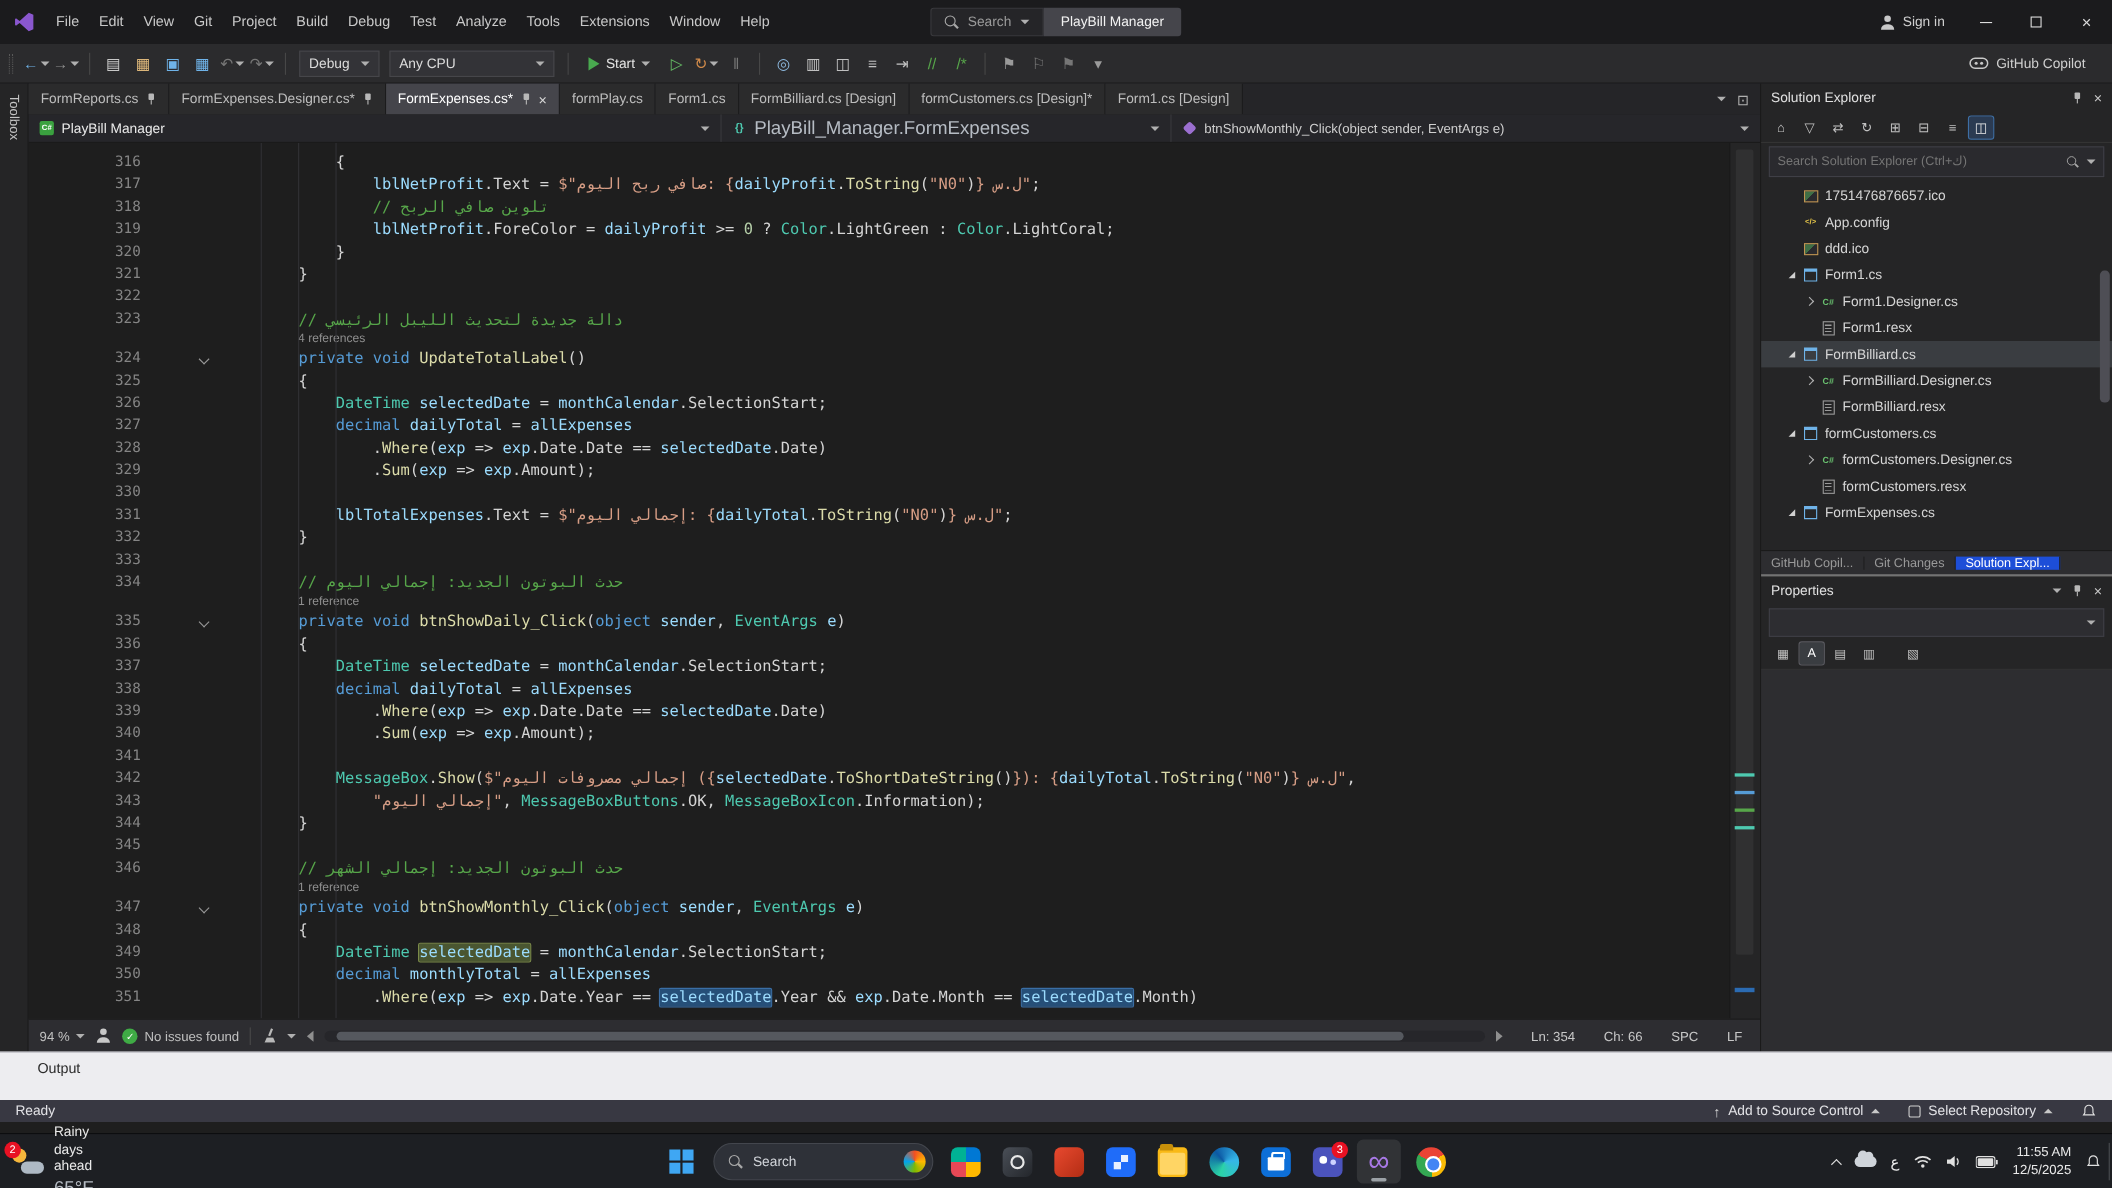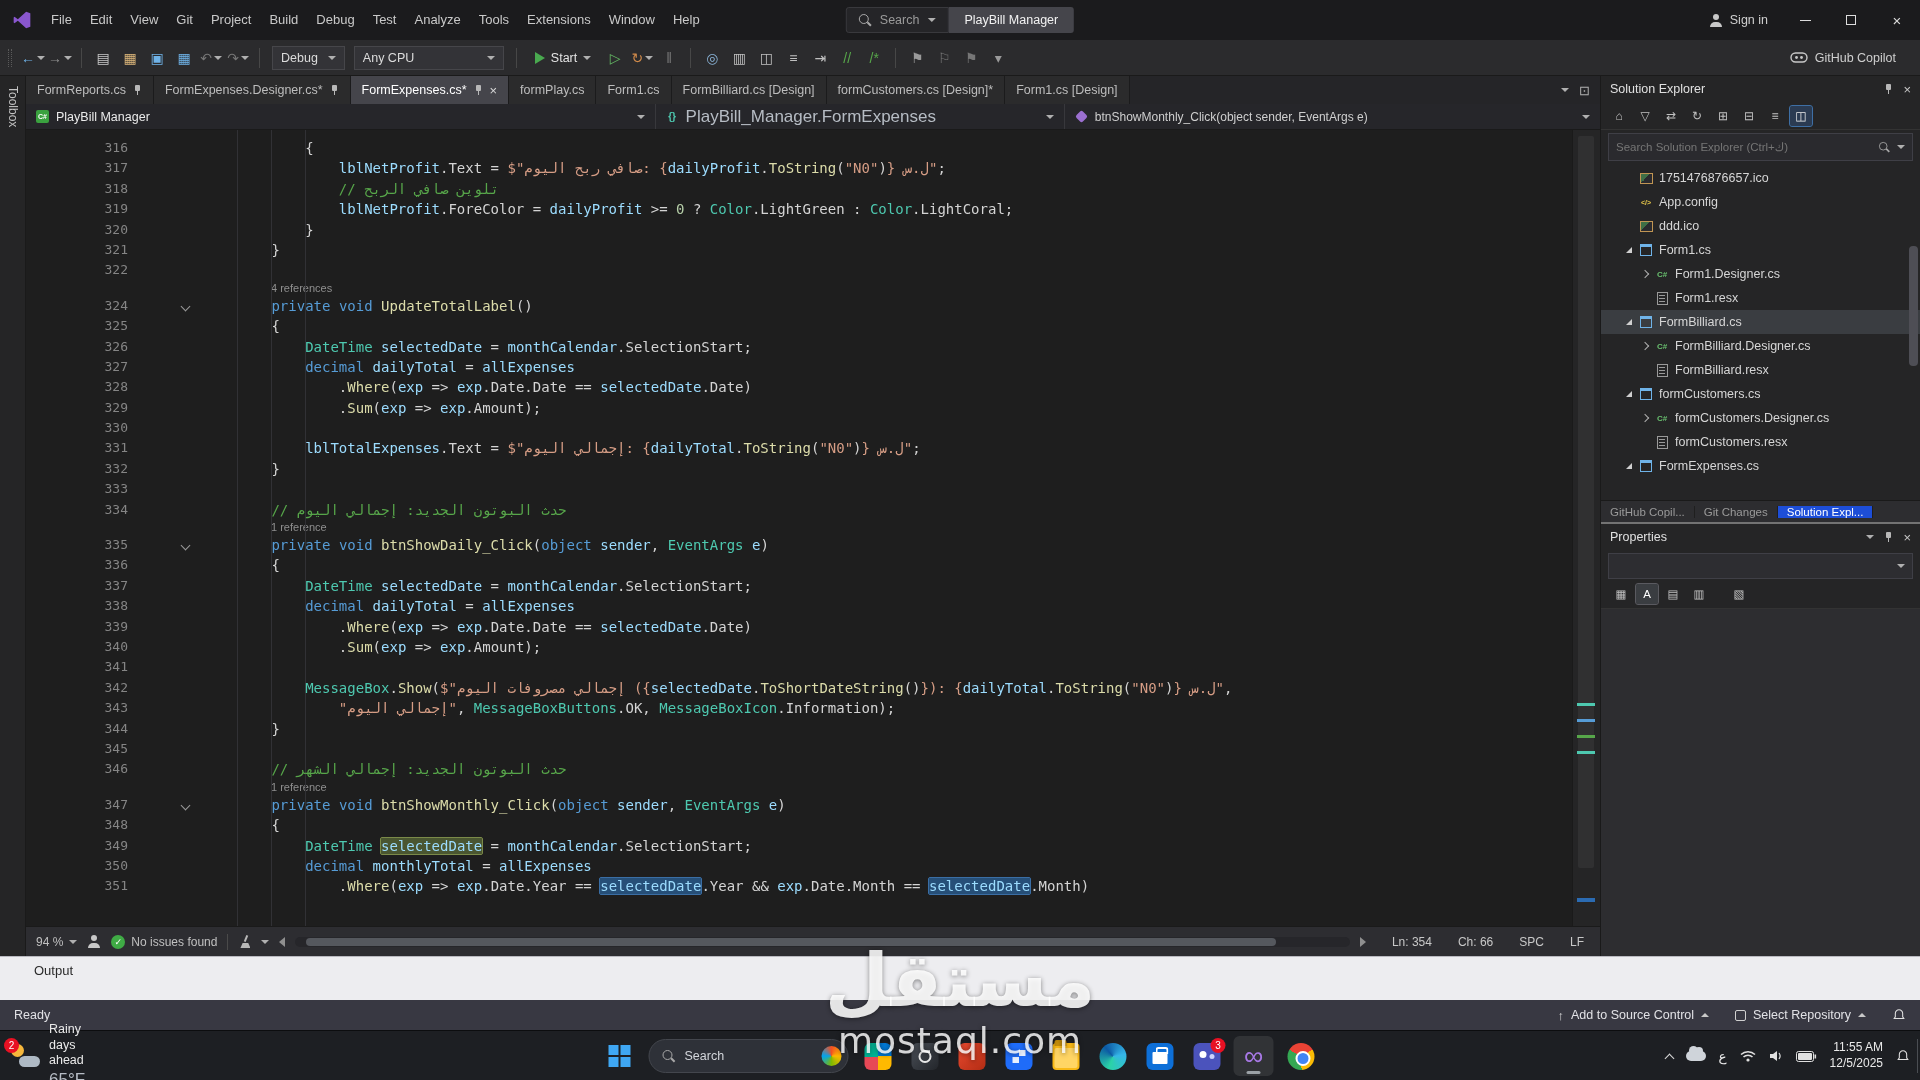--- a/index.html
+++ b/index.html
@@ -136,21 +136,21 @@
   .ptools{height:30px;flex:none;display:flex;align-items:center;gap:4px;padding:0 9px;border-bottom:1px solid #333}
   .pti{width:22px;height:20px;display:flex;align-items:center;justify-content:center;font-size:11.5px;color:#c0c0c0;border-radius:2px;cursor:pointer}
   .pti.active{background:#3a3d41;outline:1px solid #5a5a60;color:#fff}
   .pti.gap{margin-left:14px}
   .pbody{flex:1;background:#2d2d30}
 
   
   .output{position:absolute;left:0;top:956px;width:1920px;height:44px;background:#ededf0;border-top:1px solid #b9b9c0;color:#2b2b2b;font-size:13px;display:flex;align-items:flex-start;padding:6px 0 0 34px;cursor:pointer}
 
   
-  .statusbar{position:absolute;left:0;top:1000px;width:1920px;height:30px;background:#383842;display:flex;align-items:center;font-size:12.5px;color:#e2e2e6;padding:0 14px}
+  .statusbar{position:absolute;left:0;top:1000px;width:1920px;height:20px;background:#383842;display:flex;align-items:center;font-size:12.5px;color:#e2e2e6;padding:0 14px}
   .sb-right{margin-left:auto;display:flex;align-items:center;gap:26px}
   .sbbtn{display:flex;align-items:center;gap:7px;cursor:pointer}
   .uparrow{font-size:13px;color:#d8d8d8}
   .repoic{display:inline-block;width:11px;height:11px;border:1px solid #d0d0d0;border-radius:2px}
   .sbbell{cursor:pointer;display:flex}
 
   
   .taskbar{position:absolute;left:0;top:1030px;width:1920px;height:50px;background:#1d1f23;border-top:1px solid #0c0d0f}
   .weather{position:absolute;left:10px;top:0;height:50px;display:flex;align-items:center;gap:9px;cursor:pointer}
   .wicon{position:relative;width:30px;height:26px}
@@ -424,20 +424,21 @@
     <div class="iguide g2"></div>
     <div class="iguide g3"></div>
     <div>
         <div class="cl"><span class="ln">316</span><span class="fold"></span><span class="codeline"><span class="tk p">            {</span></span></div>
         <div class="cl"><span class="ln">317</span><span class="fold"></span><span class="codeline"><span class="tk p">                </span><span class="tk v">lblNetProfit</span><span class="tk p">.Text = </span><span class="tk s">$"صافي ربح اليوم: {</span><span class="tk v">dailyProfit</span><span class="tk p">.</span><span class="tk m">ToString</span><span class="tk p">(</span><span class="tk s">"N0"</span><span class="tk p">)</span><span class="tk s">} ل.س"</span><span class="tk p">;</span></span></div>
         <div class="cl"><span class="ln">318</span><span class="fold"></span><span class="codeline"><span class="tk p">                </span><span class="tk c">// تلوين صافي الربح</span></span></div>
         <div class="cl"><span class="ln">319</span><span class="fold"></span><span class="codeline"><span class="tk p">                </span><span class="tk v">lblNetProfit</span><span class="tk p">.ForeColor = </span><span class="tk v">dailyProfit</span><span class="tk p"> &gt;= </span><span class="tk u">0</span><span class="tk p"> ? </span><span class="tk y">Color</span><span class="tk p">.LightGreen : </span><span class="tk y">Color</span><span class="tk p">.LightCoral;</span></span></div>
         <div class="cl"><span class="ln">320</span><span class="fold"></span><span class="codeline"><span class="tk p">            }</span></span></div>
         <div class="cl"><span class="ln">321</span><span class="fold"></span><span class="codeline"><span class="tk p">        }</span></span></div>
         <div class="cl"><span class="ln">322</span><span class="fold"></span><span class="codeline"></span></div>
+        <div class="cl"><span class="ln">323</span><span class="fold"></span><span class="codeline"><span class="tk p">        </span><span class="tk c">// دالة جديدة لتحديث الليبل الرئيسي</span></span></div>
         <div class="rl">4 references</div>
         <div class="cl"><span class="ln">324</span><span class="fold"><i class="chev"></i></span><span class="codeline"><span class="tk p">        </span><span class="tk k">private</span><span class="tk p"> </span><span class="tk k">void</span><span class="tk p"> </span><span class="tk m">UpdateTotalLabel</span><span class="tk p">()</span></span></div>
         <div class="cl"><span class="ln">325</span><span class="fold"></span><span class="codeline"><span class="tk p">        {</span></span></div>
         <div class="cl"><span class="ln">326</span><span class="fold"></span><span class="codeline"><span class="tk p">            </span><span class="tk y">DateTime</span><span class="tk p"> </span><span class="tk v">selectedDate</span><span class="tk p"> = </span><span class="tk v">monthCalendar</span><span class="tk p">.SelectionStart;</span></span></div>
         <div class="cl"><span class="ln">327</span><span class="fold"></span><span class="codeline"><span class="tk p">            </span><span class="tk k">decimal</span><span class="tk p"> </span><span class="tk v">dailyTotal</span><span class="tk p"> = </span><span class="tk v">allExpenses</span></span></div>
         <div class="cl"><span class="ln">328</span><span class="fold"></span><span class="codeline"><span class="tk p">                .</span><span class="tk m">Where</span><span class="tk p">(</span><span class="tk v">exp</span><span class="tk p"> =&gt; </span><span class="tk v">exp</span><span class="tk p">.Date.Date == </span><span class="tk v">selectedDate</span><span class="tk p">.Date)</span></span></div>
         <div class="cl"><span class="ln">329</span><span class="fold"></span><span class="codeline"><span class="tk p">                .</span><span class="tk m">Sum</span><span class="tk p">(</span><span class="tk v">exp</span><span class="tk p"> =&gt; </span><span class="tk v">exp</span><span class="tk p">.Amount);</span></span></div>
         <div class="cl"><span class="ln">330</span><span class="fold"></span><span class="codeline"></span></div>
         <div class="cl"><span class="ln">331</span><span class="fold"></span><span class="codeline"><span class="tk p">            </span><span class="tk v">lblTotalExpenses</span><span class="tk p">.Text = </span><span class="tk s">$"إجمالي اليوم: {</span><span class="tk v">dailyTotal</span><span class="tk p">.</span><span class="tk m">ToString</span><span class="tk p">(</span><span class="tk s">"N0"</span><span class="tk p">)</span><span class="tk s">} ل.س"</span><span class="tk p">;</span></span></div>
         <div class="cl"><span class="ln">332</span><span class="fold"></span><span class="codeline"><span class="tk p">        }</span></span></div>
@@ -731,18 +732,14 @@
       </div>
       <span class="trayic">
         <svg width="14" height="14" viewBox="0 0 16 16">
             <path d="M8 2a4.2 4.2 0 0 0-4.2 4.2V10L2.5 12h11l-1.3-2V6.2A4.2 4.2 0 0 0 8 2z" fill="none" stroke="#e0e0e0" stroke-width="1.2"></path>
           </svg>
       </span>
     </div>
     <span class="showdesk"></span>
   </div>
 
-  <div class="watermark">
-    <div class="wm-ar">مستقل</div>
-    <div class="wm-en">mostaql.com</div>
-  </div>
 
 </div>
 
 </body></html>

